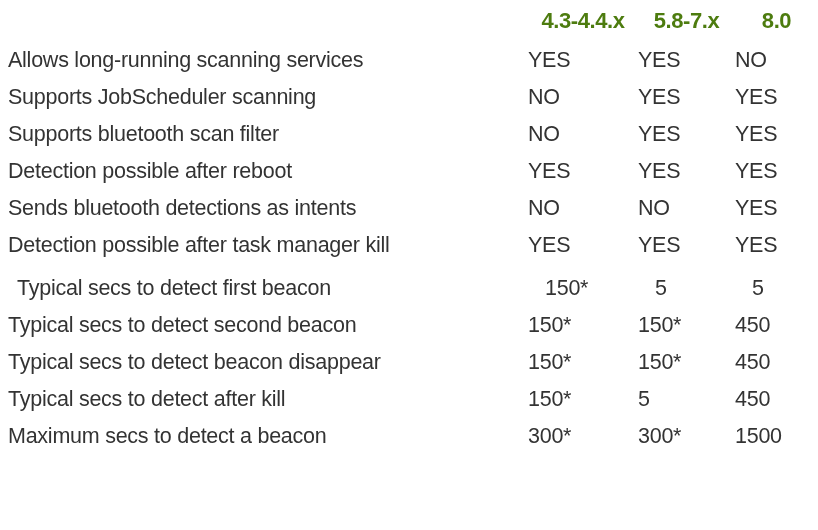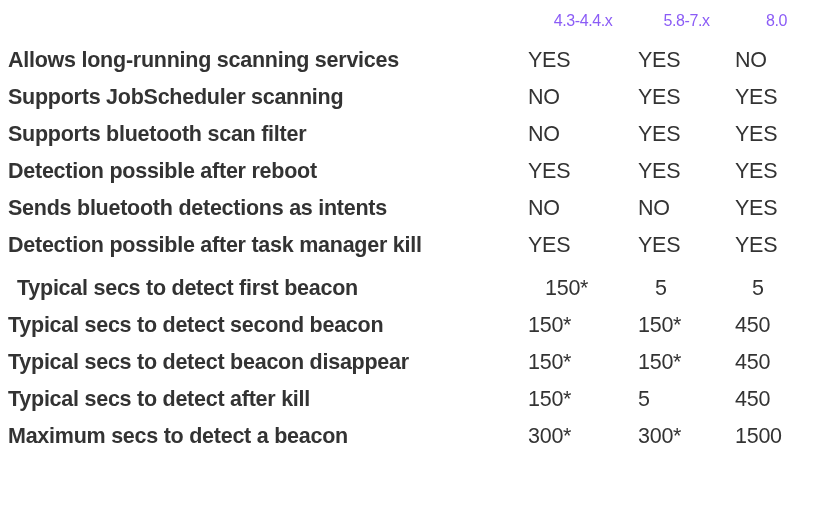--- a/index.html
+++ b/index.html
@@ -24,24 +24,24 @@
 
   .comparison-table col.col-label { width: 528px; }
   .comparison-table col.col-v1    { width: 110px; }
   .comparison-table col.col-v2    { width: 97px;  }
   .comparison-table col.col-v3    { width: 83px;  }
 
   thead th {
     padding: 0;
     height: 42px;
     vertical-align: middle;
-    font-weight: normal;
-    font-size: 16px;
+    font-weight: bold;
+    font-size: 22px;
     letter-spacing: -0.4px;
-    color: #8b5cf6;
+    color: #4d7c0f;
   }
   thead th.label-head {
     text-align: left;
     padding-left: 8px;
   }
   thead th.value-head {
     text-align: center;
   }
 
   tbody td {
@@ -50,21 +50,20 @@
     vertical-align: middle;
     font-size: 21.5px;
     font-weight: normal;
     letter-spacing: -0.25px;
     color: #333333;
     white-space: nowrap;
   }
   tbody td.row-label {
     text-align: left;
     padding-left: 8px;
-    font-weight: bold;
   }
   tbody td.row-value {
     text-align: left;
   }
 
   
   tbody tr.group-start td {
     padding-top: 6px;
     padding-left: 17px;
   }

